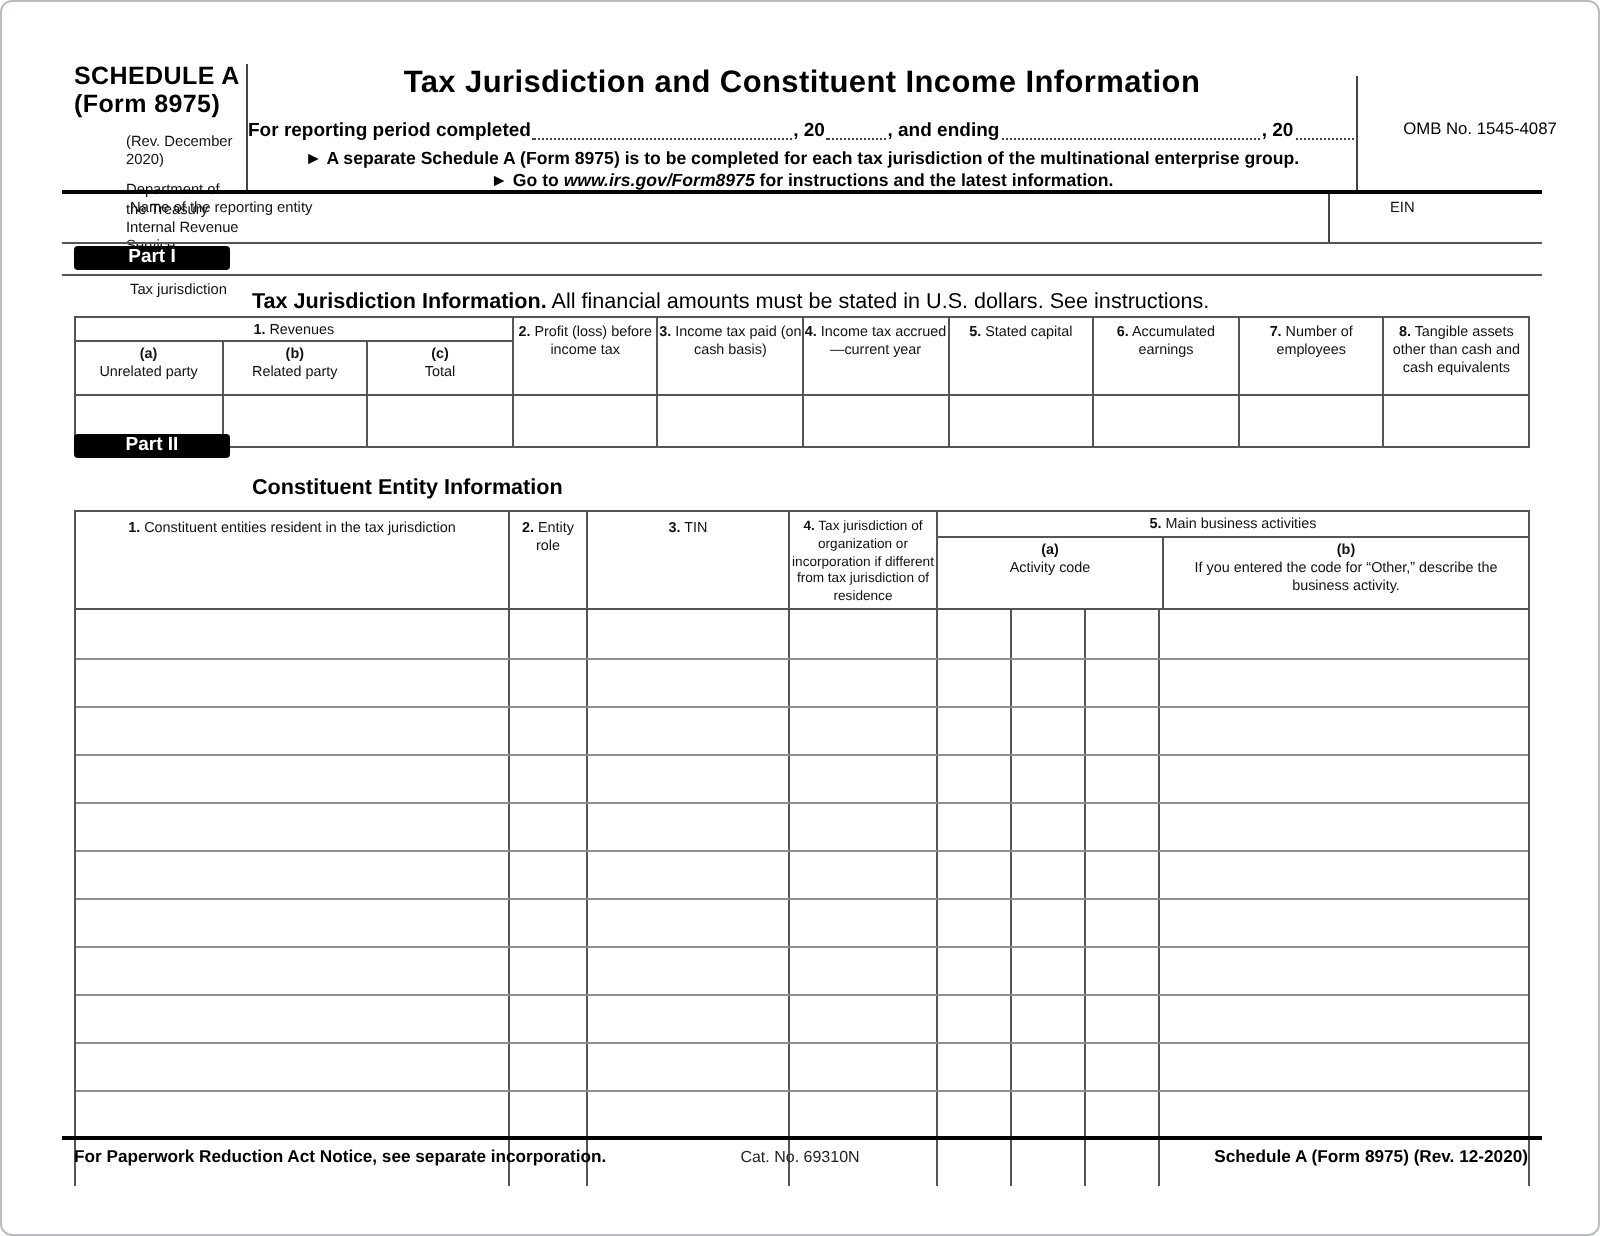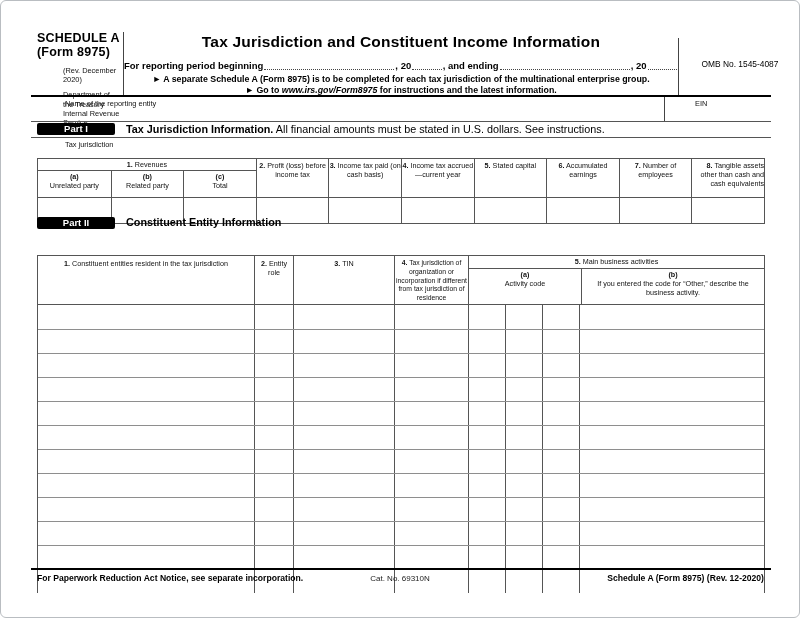--- a/index.html
+++ b/index.html
@@ -25,21 +25,21 @@
   .w150 { width:150px; } .w34 { width:34px; }
 
   .instr { text-align:center; font-size:8.8px; font-weight:bold; line-height:1.3; }
   .instr .it { font-style:italic; }
 
   .omb { font-size:8.4px; }
 
   .partbar { position:absolute; background:#000; color:#fff; font-weight:bold;
              font-size:9.5px; text-align:center; width:78px; height:12px;
              line-height:12px; border-radius:2px; }
-  .partheading { position:absolute; font-size:10.8px; }
+  .partheading { position:absolute; font-size:10.8px;margin-top:22px; }
   .partheading b { font-weight:bold; }
 
   
   .cellfont { font-size:7.2px; line-height:1.22; text-align:center; color:#111; }
   .hn { font-weight:bold; }
   .blknum { display:block; font-weight:bold; }
 
   .p1-table { position:absolute; left:36px; top:157px; width:728px; height:66px;
               border:1px solid #555; display:grid;
               grid-template-columns:repeat(10,1fr); grid-template-rows:12px 26px auto; }
@@ -83,21 +83,21 @@
     <div class="tiny" style="margin-top:6px;">(Rev. December 2020)</div>
     <div class="tiny" style="margin-top:6px;">Department of the Treasury</div>
     <div class="tiny">Internal Revenue Service</div>
   </div>
 
   <div class="vline" style="left:122px; top:31px; height:64px;"></div>
 
   <div class="abs" style="left:123px; top:32px; width:554px;">
     <div class="title">Tax Jurisdiction and Constituent Income Information</div>
     <div class="period" style="margin-top:9px;">
-      <span>For reporting period beginning</span><span class="dot w150"></span><span>, 20</span><span class="dot w34"></span><span>, and ending</span><span class="dot w150"></span><span>, 20</span><span class="dot w34"></span>
+      <span>For reporting period completed</span><span class="dot w150"></span><span>, 20</span><span class="dot w34"></span><span>, and ending</span><span class="dot w150"></span><span>, 20</span><span class="dot w34"></span>
     </div>
     <div class="instr" style="margin-top:3px;">► A separate Schedule A (Form 8975) is to be completed for each tax jurisdiction of the multinational enterprise group.</div>
     <div class="instr"><span>► Go to </span><span class="it">www.irs.gov/Form8975</span><span> for instructions and the latest information.</span></div>
   </div>
 
   <div class="vline" style="left:677px; top:37px; height:58px;"></div>
   <div class="abs omb" style="left:683px; top:58px; width:112px; text-align:center;">OMB No. 1545-4087</div>
 
   <div class="hline thick" style="left:30px; top:94px; width:740px;"></div>
 
@@ -118,21 +118,21 @@
     <div class="p1rev cellfont"><span class="hn">1.</span><span> Revenues</span></div>
     <div class="p1abc cellfont" style="grid-column:1;"><span class="blknum">(a)</span><span>Unrelated party</span></div>
     <div class="p1abc cellfont bl" style="grid-column:2;"><span class="blknum">(b)</span><span>Related party</span></div>
     <div class="p1abc cellfont bl" style="grid-column:3;"><span class="blknum">(c)</span><span>Total</span></div>
     <div class="p1h cellfont bl" style="grid-column:4;"><span class="hn">2.</span><span> Profit (loss) before income tax</span></div>
     <div class="p1h cellfont bl" style="grid-column:5;"><span class="hn">3.</span><span> Income tax paid (on cash basis)</span></div>
     <div class="p1h cellfont bl" style="grid-column:6;"><span class="hn">4.</span><span> Income tax accrued—current year</span></div>
     <div class="p1h cellfont bl" style="grid-column:7;"><span class="hn">5.</span><span> Stated capital</span></div>
     <div class="p1h cellfont bl" style="grid-column:8;"><span class="hn">6.</span><span> Accumulated earnings</span></div>
     <div class="p1h cellfont bl" style="grid-column:9;"><span class="hn">7.</span><span> Number of employees</span></div>
-    <div class="p1h cellfont bl" style="grid-column:10;text-align:right;"><span class="hn">8.</span><span> Tangible assets other than cash and cash equivalents</span></div>
+    <div class="p1h cellfont bl" style="grid-column:10;"><span class="hn">8.</span><span> Tangible assets other than cash and cash equivalents</span></div>
 
   <div class="p1entry" style="grid-area: 3 / 1;"></div>
       <div class="p1entry bl" style="grid-area: 3 / 2;"></div>
       <div class="p1entry bl" style="grid-area: 3 / 3;"></div>
       <div class="p1entry bl" style="grid-area: 3 / 4;"></div>
       <div class="p1entry bl" style="grid-area: 3 / 5;"></div>
       <div class="p1entry bl" style="grid-area: 3 / 6;"></div>
       <div class="p1entry bl" style="grid-area: 3 / 7;"></div>
       <div class="p1entry bl" style="grid-area: 3 / 8;"></div>
       <div class="p1entry bl" style="grid-area: 3 / 9;"></div>

